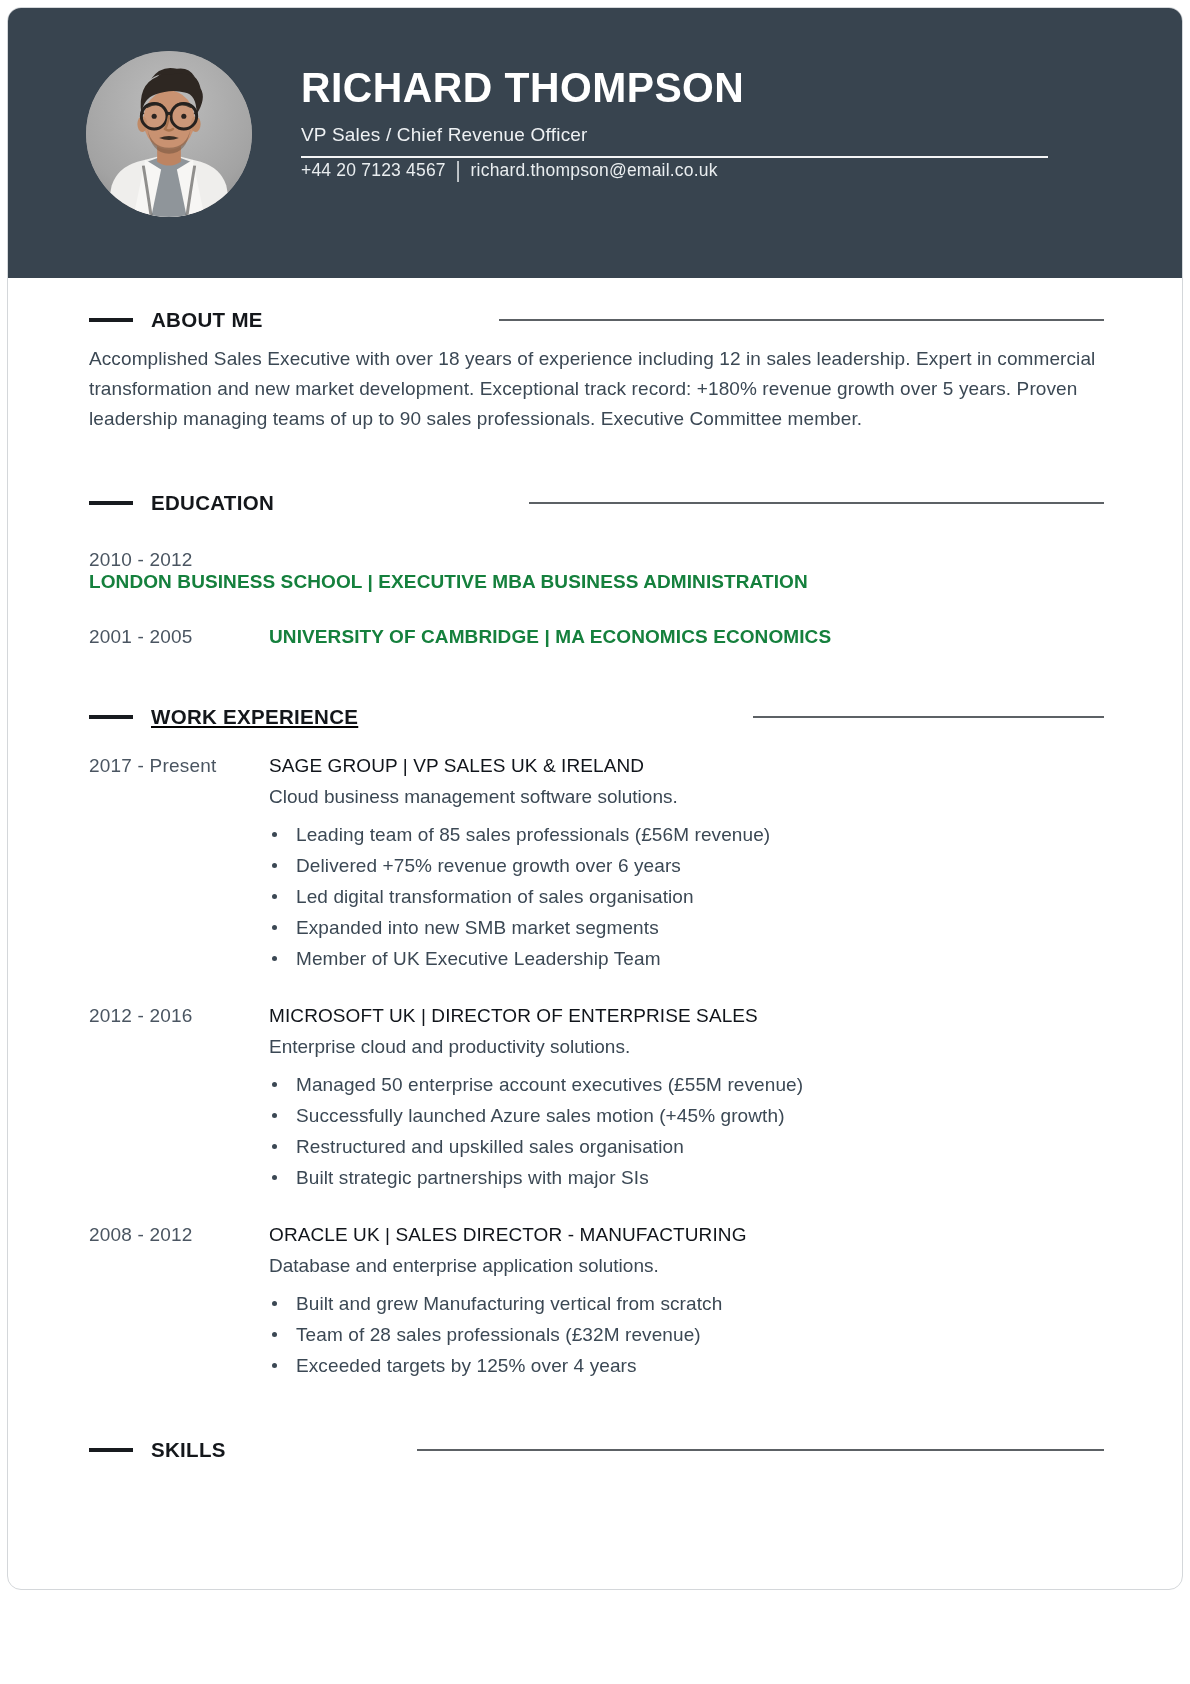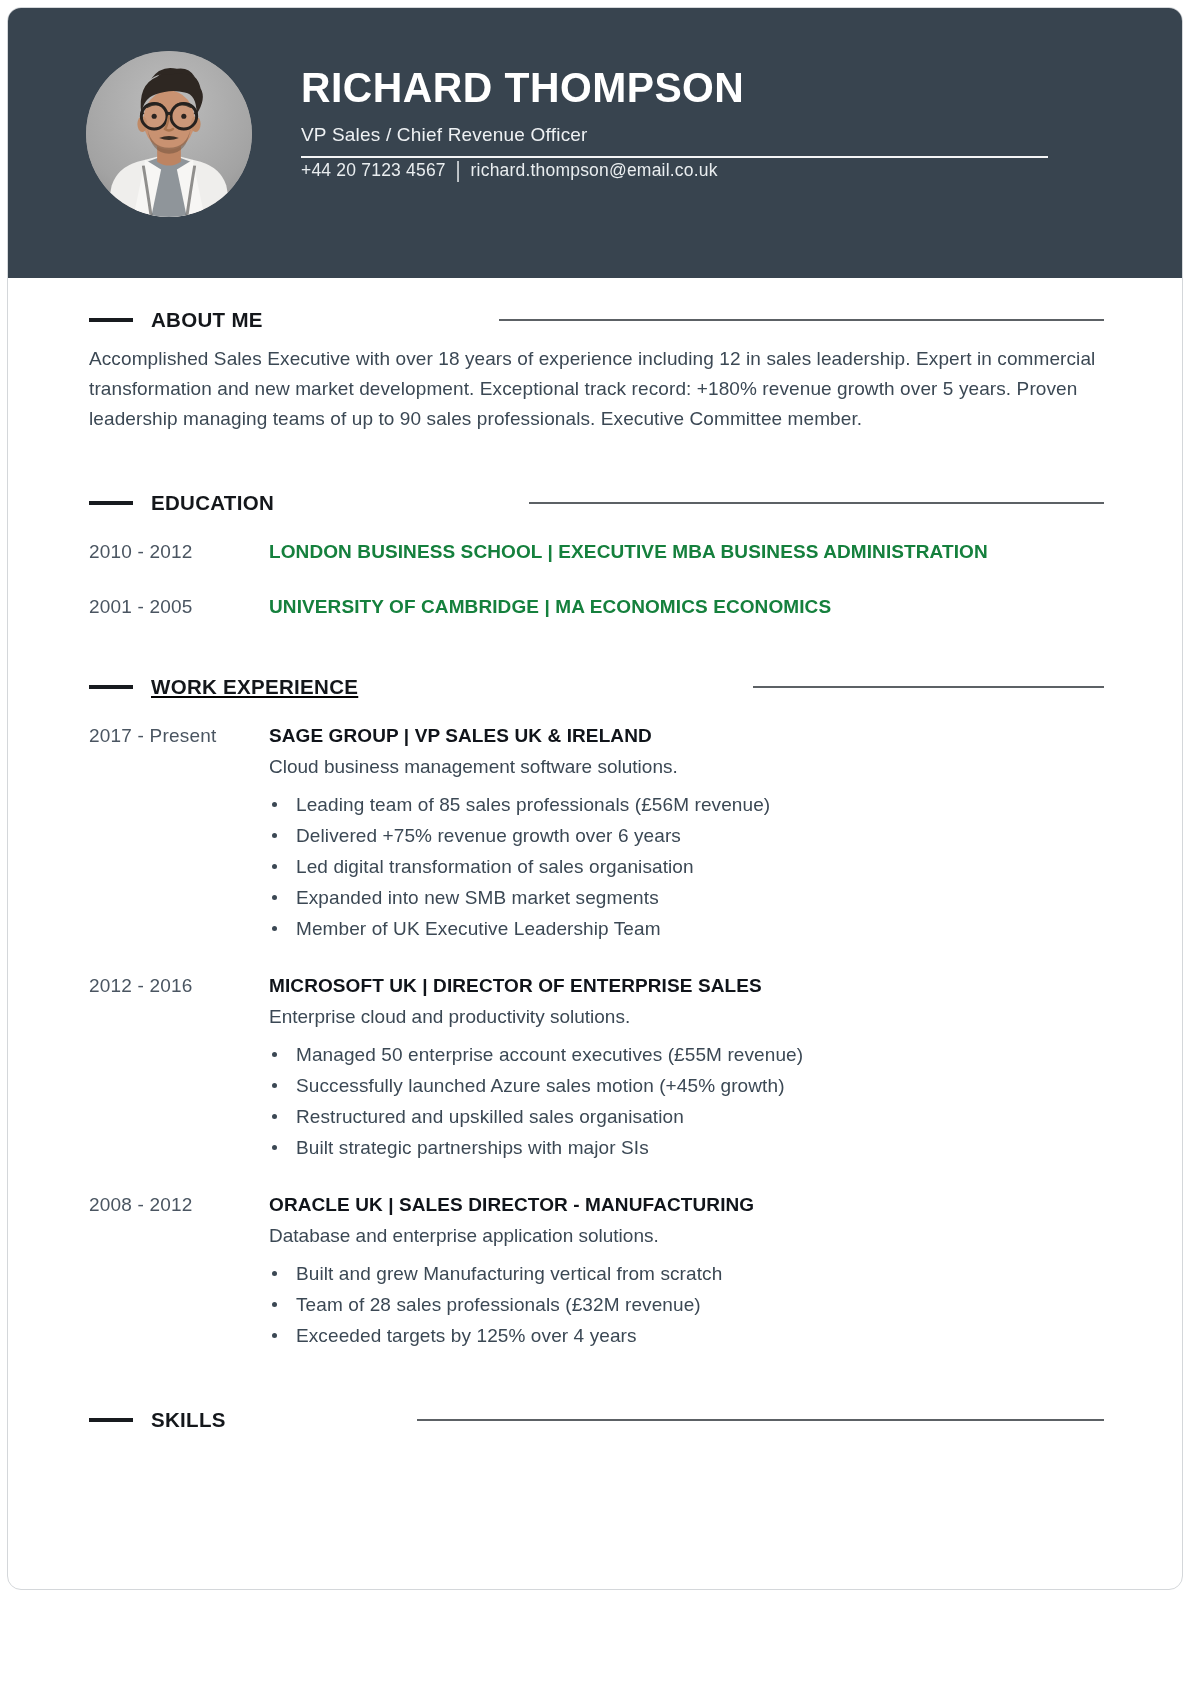--- a/index.html
+++ b/index.html
@@ -55,26 +55,26 @@
 
   .about-text {
     margin-top:12px; font-size:19px; line-height:30px; color:#3b4854; letter-spacing:0.1px;
     max-width:1020px;
   }
 
   .row { display:flex; align-items:flex-start; }
   .dates { width:180px; flex:none; font-size:19px; color:#4a5561; letter-spacing:0.2px; }
   .etitle { font-size:19px; font-weight:700; color:#15803d; letter-spacing:0.1px; }
 
-  .edu1 { margin-top:26px; }
+  .edu1 { margin-top:34px;flex-direction:column; }
   .edu2 { margin-top:33px; }
 
   .job { margin-top:26px; }
   .job + .job { margin-top:28px; }
-  .jtitle { font-size:19px; font-weight:700; color:#10141a; letter-spacing:0.1px; }
+  .jtitle { font-size:19px; font-weight:400; color:#10141a; letter-spacing:0.1px; }
   .jdesc  { margin-top:9px; font-size:19px; color:#3b4854; }
   .jbullets { list-style:none; margin-top:14px; }
   .jbullets li {
     position:relative; padding-left:27px; font-size:19px; color:#3b4854;
     line-height:26px; margin-bottom:5px; letter-spacing:0.1px;
   }
   .jbullets li::before {
     content:""; position:absolute; left:3px; top:10px; width:5px; height:5px;
     border-radius:50%; background:#3b4854;
   }

